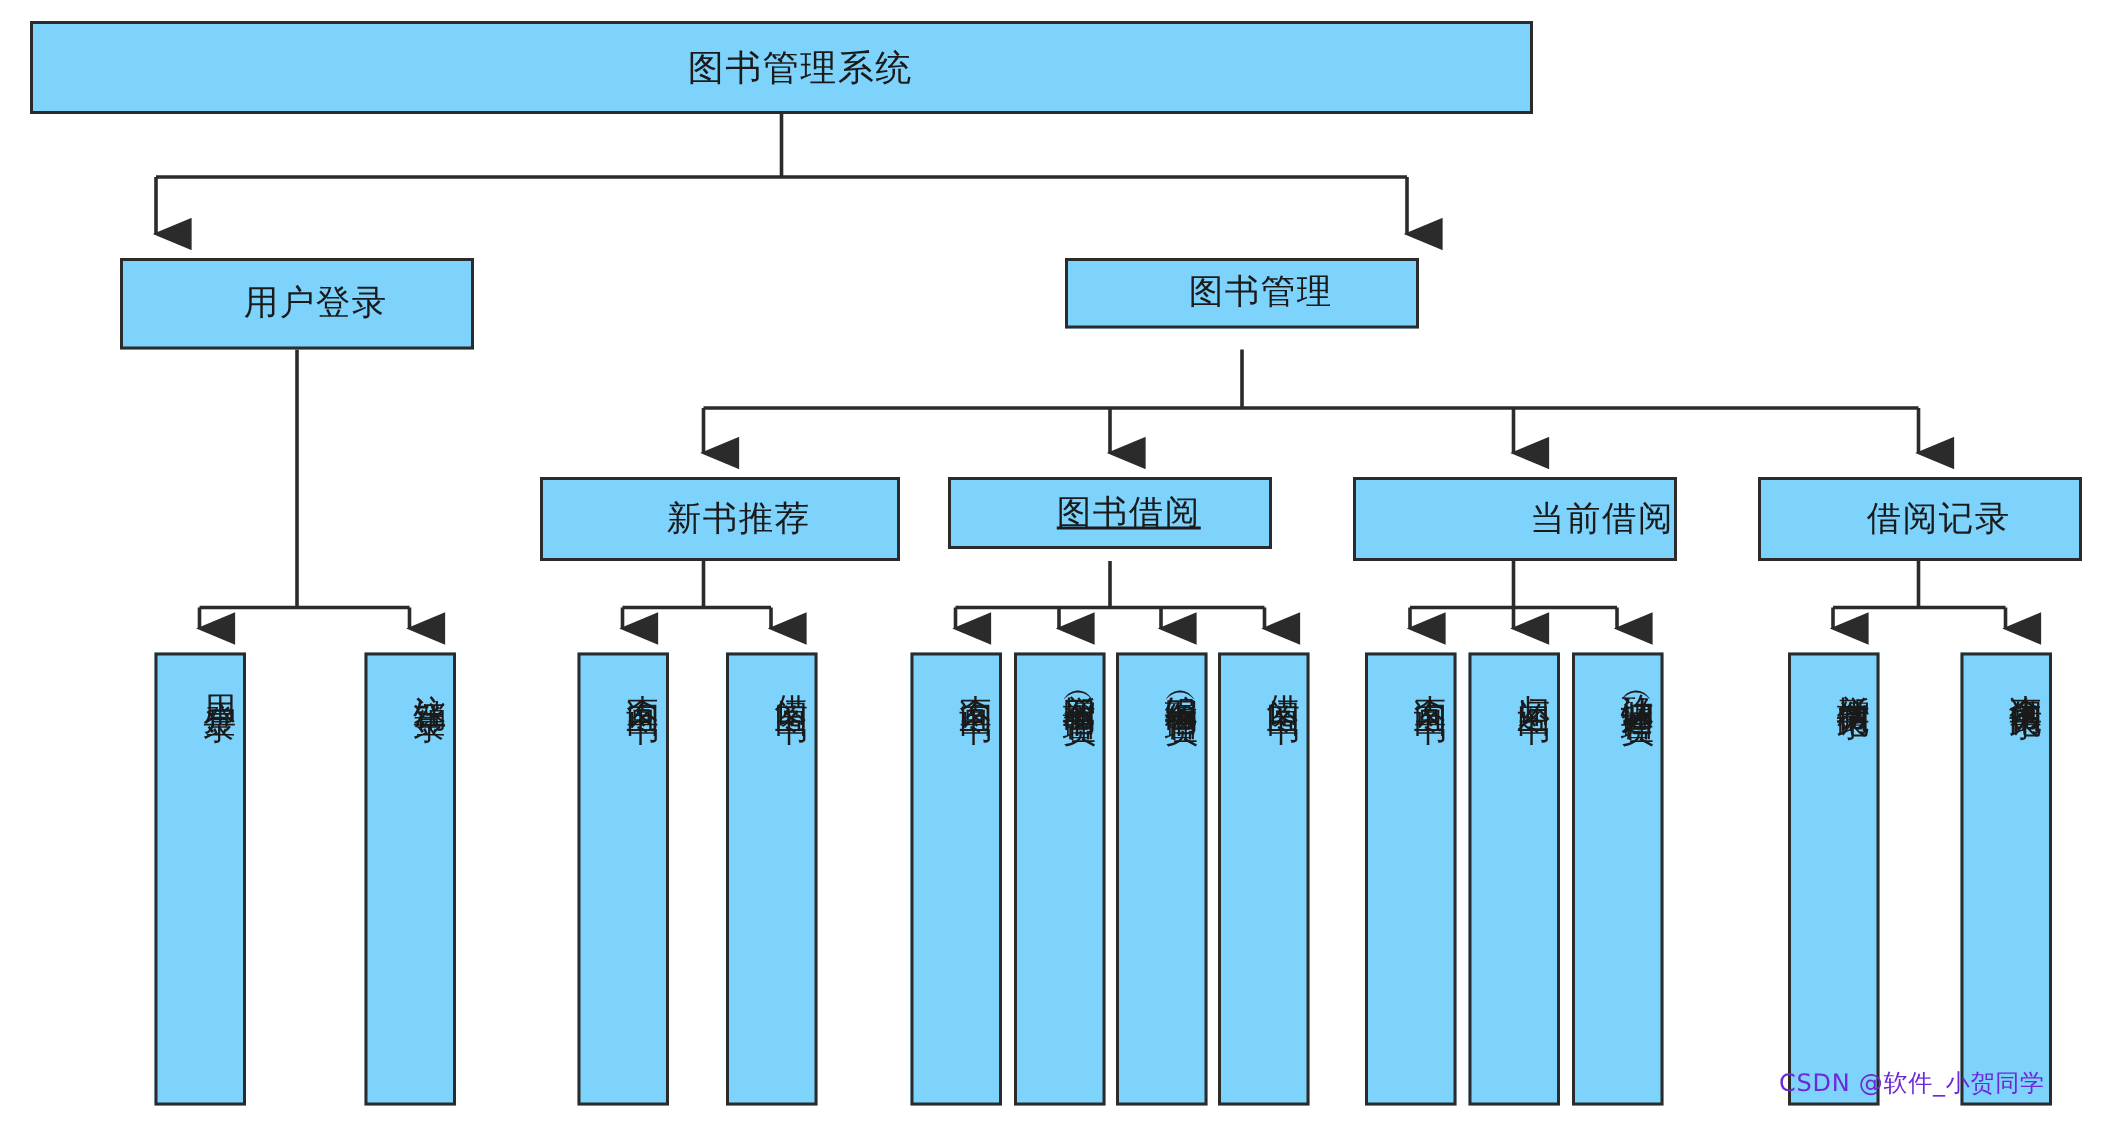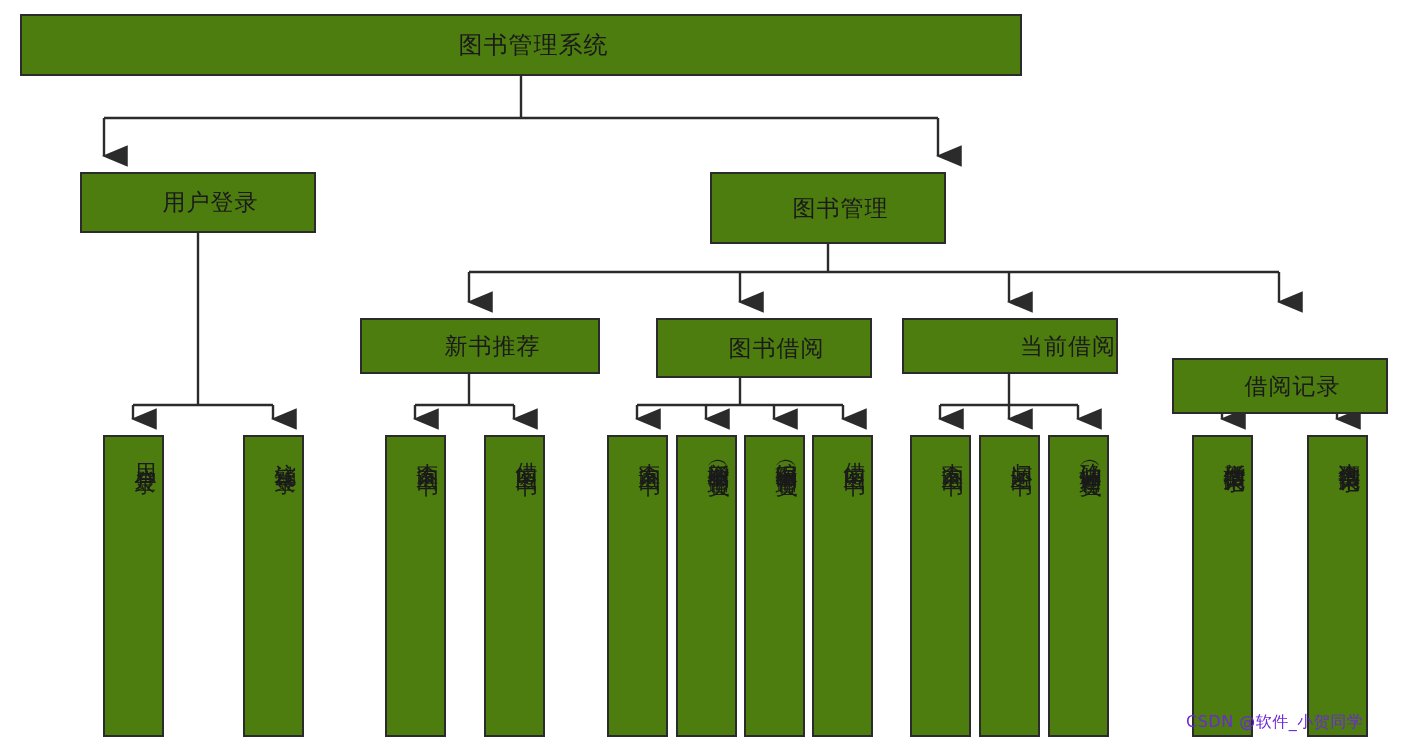--- a/index.html
+++ b/index.html
@@ -23,21 +23,21 @@
     left: 0;
     top: 0;
     width: 1405px;
     height: 747px;
     pointer-events: none;
   }
   .node {
     position: absolute;
     box-sizing: border-box;
     border: 2px solid #2b2b2b;
-    background: #4d7c0f;
+    background: #7dd3fc;
     display: flex;
     align-items: center;
     justify-content: center;
     color: #1a1a1a;
     padding-left: 25px;
   }
   .node.root {
     border-width: 2px;
   }
   .node-label {
@@ -139,34 +139,34 @@
     </g>
   </svg>
 
   <div class="node root horiz" style="left:20px; top:14px; width:1002px; height:62px;">
     <span class="node-label">图书管理系统</span>
   </div>
 
   <div class="node horiz" style="left:80px; top:172px; width:236px; height:61px;">
     <span class="node-label">用户登录</span>
   </div>
-  <div class="node horiz" style="left:710px; top:172px; width:236px; height:72px;">
+  <div class="node horiz" style="left:710px; top:172px; width:236px; height:47px;">
     <span class="node-label">图书管理</span>
   </div>
 
   <div class="node horiz" style="left:360px; top:318px; width:240px; height:56px;">
     <span class="node-label">新书推荐</span>
   </div>
-  <div class="node horiz" style="left:656px; top:318px; width:216px; height:60px;">
+  <div class="node horiz" style="left:632px; top:318px; width:216px; height:48px;text-decoration:underline;">
     <span class="node-label">图书借阅</span>
   </div>
   <div class="node horiz" style="left:902px; top:318px; width:216px; height:56px;justify-content:flex-end;">
     <span class="node-label">当前借阅</span>
   </div>
-  <div class="node horiz" style="left:1172px; top:318px; width:216px; height:56px;margin-top:40px;">
+  <div class="node horiz" style="left:1172px; top:318px; width:216px; height:56px;">
     <span class="node-label">借阅记录</span>
   </div>
 
   <div class="node vert" style="left:103px; top:435px; width:61px; height:302px;">
     <span class="node-label">用户登录</span>
   </div>
   <div class="node vert" style="left:243px; top:435px; width:61px; height:302px;">
     <span class="node-label">注销登录</span>
   </div>
 

